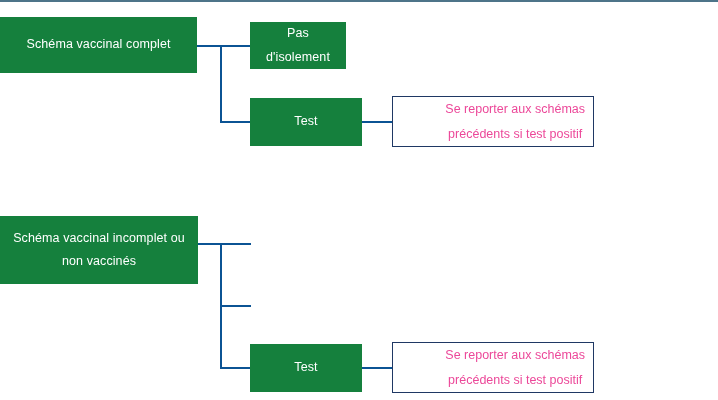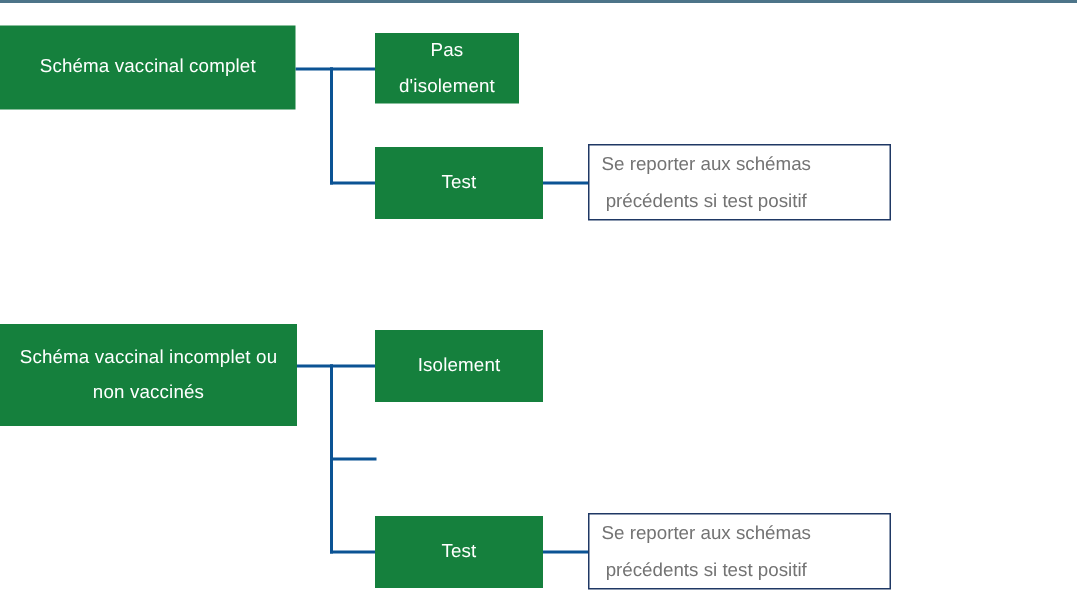--- a/index.html
+++ b/index.html
@@ -39,24 +39,24 @@
     font-size: 12.5px;
     line-height: 1.85;
     padding: 2px 6px;
     letter-spacing: 0.1px;
   }
   .callout {
     position: absolute;
     box-sizing: border-box;
     background: #ffffff;
     border: 1px solid #1f3864;
-    color: #737373;
+    color: #ec4899;
     display: flex;
     align-items: center;
-    justify-content: flex-start;
+    justify-content: flex-end;
     text-align: center;
     font-size: 12.5px;
     line-height: 1.95;
     padding: 2px 8px;
   }
   .callout span {
     display: block;
   }
   .conn {
     position: absolute;
@@ -113,23 +113,20 @@
 
   <div class="conn h" style="left:362px; top:367px; width:31px;"></div>
 
   <div class="node" style="left:0px; top:216px; width:198px; height:68px;">
     <div>
       <span>Schéma vaccinal incomplet ou</span>
       <span>non vaccinés</span>
     </div>
   </div>
 
-  <div class="node" style="left:250px; top:220px; width:112px; height:48px;">
-    <span>Isolement</span>
-  </div>
 
 
   <div class="node" style="left:250px; top:344px; width:112px; height:48px;">
     <span>Test</span>
   </div>
 
   <div class="callout" style="left:392px; top:342px; width:202px; height:51px;">
     <div>
       <span>Se reporter aux schémas</span>
       <span>précédents si test positif</span>

